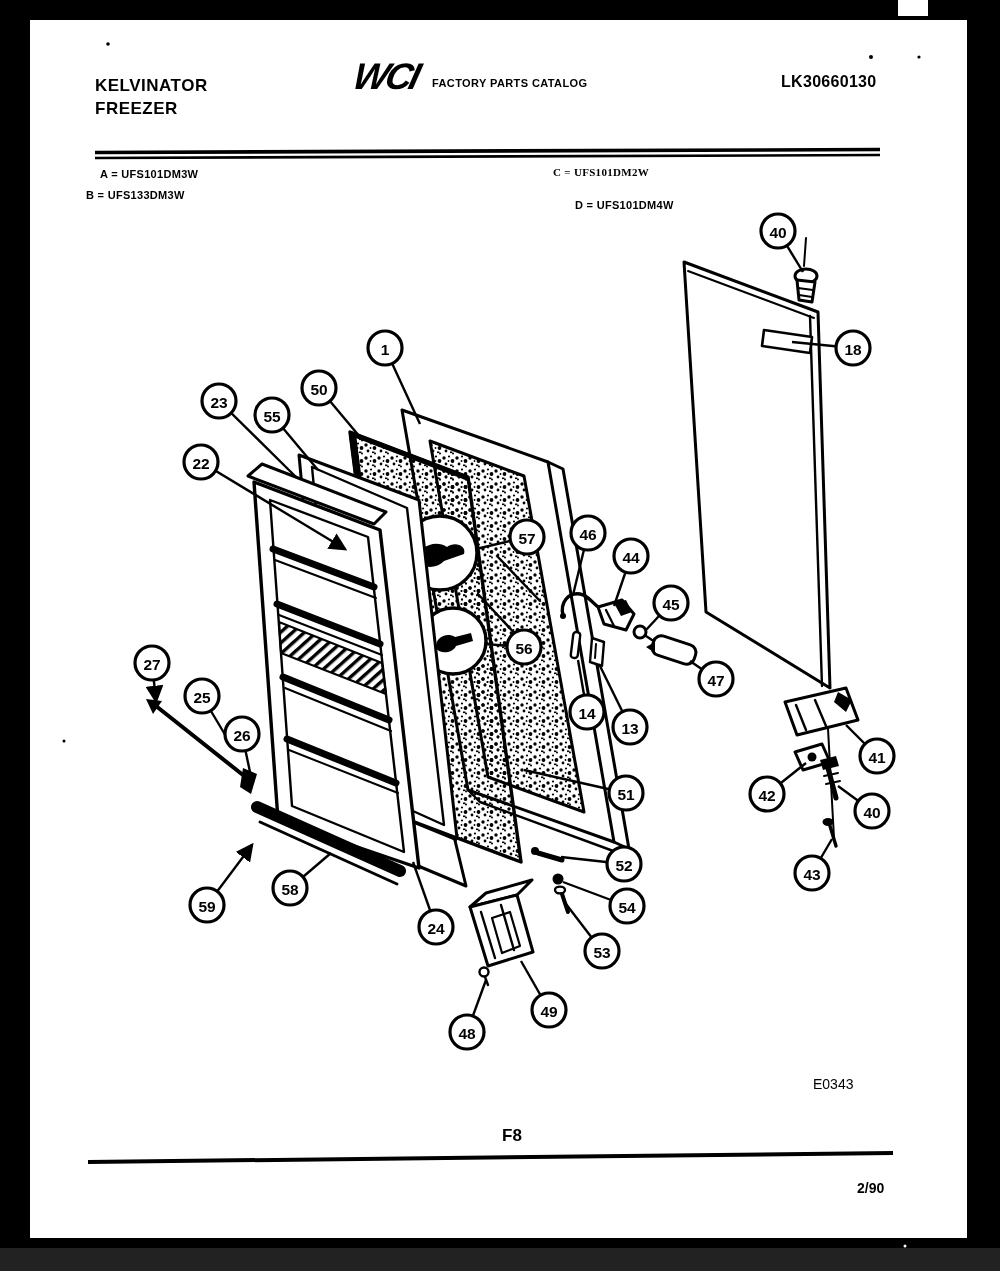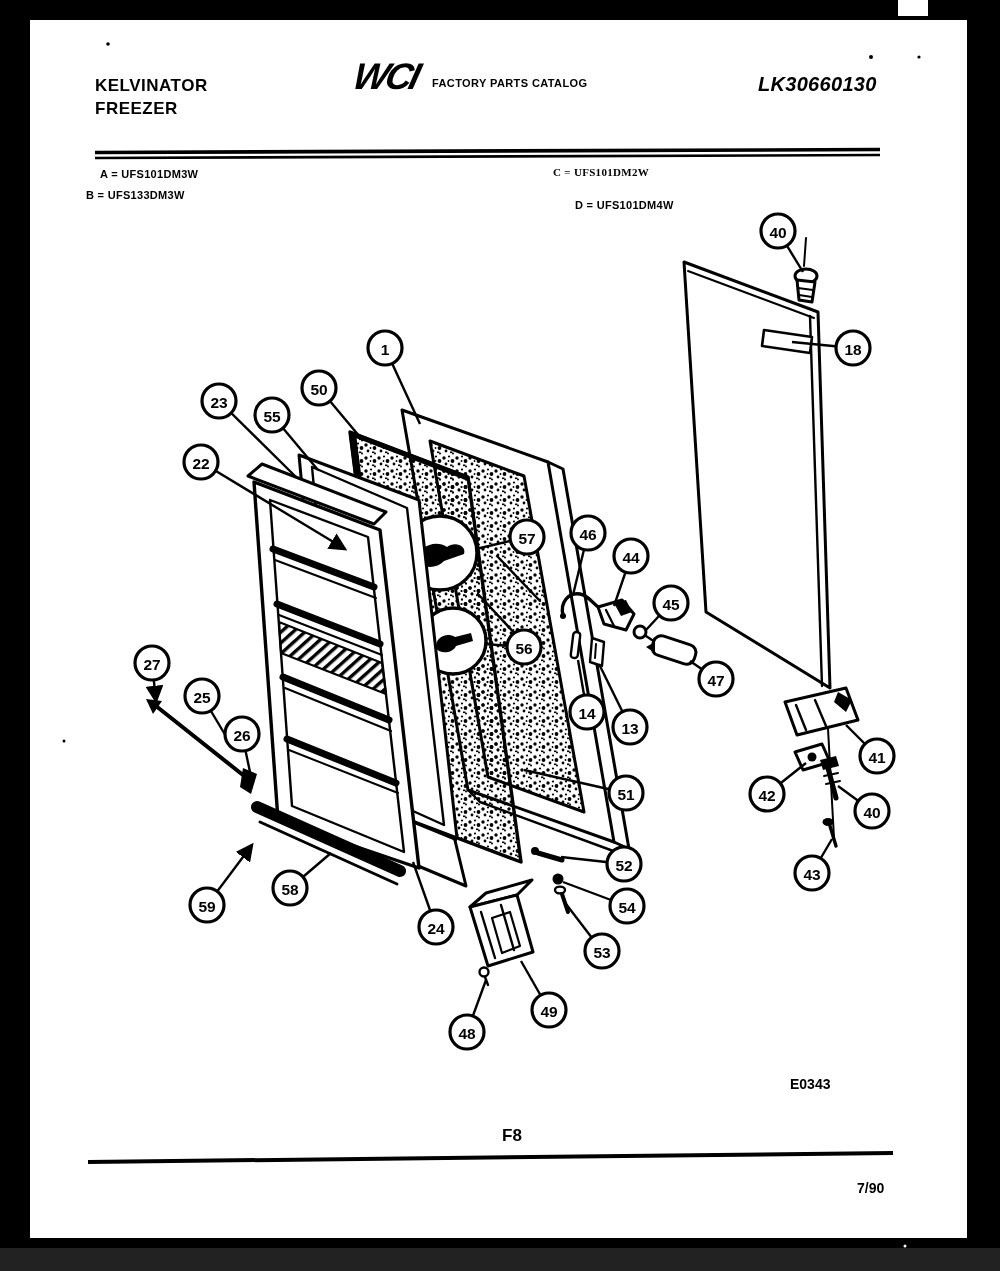--- a/index.html
+++ b/index.html
@@ -13,25 +13,25 @@
     background:#fff;
   }
   .notch{position:absolute;left:898px;top:0;width:30px;height:16px;background:#fff;}
   .abs{position:absolute;white-space:nowrap;}
   .brand{left:95px;top:74px;font-size:17px;font-weight:bold;line-height:23px;letter-spacing:.5px;}
   .logo{
     left:354px;top:56px;font-size:37px;font-weight:bold;font-style:italic;
     transform:skewX(-14deg);letter-spacing:-3px;
   }
   .cat-title{left:432px;top:77px;font-size:11px;font-weight:bold;letter-spacing:.4px;text-align:right;}
-  .cat-num{left:758px;top:73px;font-size:20px;font-weight:bold;letter-spacing:.3px;font-style:italic;}
+  .cat-num{left:781px;top:73px;font-size:16px;font-weight:bold;letter-spacing:.3px;}
   .model{font-size:11px;font-weight:bold;letter-spacing:.3px;}
   .m-a{left:100px;top:168px;} .m-b{left:86px;top:189px;}
   .m-c{left:553px;top:166px;font-family:Liberation Serif, serif;} .m-d{left:575px;top:187px;margin-top:12px;}
-  .code-e{left:790px;top:1076px;font-size:14px;font-weight:bold;}
+  .code-e{left:813px;top:1076px;font-size:14px;font-weight:normal;}
   .page-num{left:502px;top:1126px;font-size:17px;font-weight:bold;}
   .rev{left:857px;top:1180px;font-size:14px;font-weight:bold;}
   svg.art{position:absolute;left:0;top:0;}
   .leader{stroke:#000;stroke-width:2.4;fill:none;}
   .callout-circle{fill:#fff;stroke:#000;stroke-width:3.2;}
   .callout-num{
     font-family:"Liberation Sans",sans-serif;font-size:15.5px;font-weight:bold;
     fill:#000;text-anchor:middle;dominant-baseline:central;
   }
 </style>
@@ -50,21 +50,21 @@
   <div class="abs cat-title">FACTORY PARTS CATALOG</div>
   <div class="abs cat-num">LK30660130</div>
 
   <div class="abs model m-a">A = UFS101DM3W</div>
   <div class="abs model m-b">B = UFS133DM3W</div>
   <div class="abs model m-c">C = UFS101DM2W</div>
   <div class="abs model m-d">D = UFS101DM4W</div>
 
   <div class="abs code-e">E0343</div>
   <div class="abs page-num">F8</div>
-  <div class="abs rev">7/90</div>
+  <div class="abs rev">2/90</div>
 
   <svg class="art" width="1000" height="1271" viewBox="0 0 1000 1271">
     <defs>
       <pattern id="speck" width="13" height="13" patternUnits="userSpaceOnUse">
         <circle cx="2" cy="3" r="1.7" fill="#000"></circle>
         <circle cx="7" cy="1.5" r="1.1" fill="#000"></circle>
         <circle cx="10.5" cy="6" r="1.9" fill="#000"></circle>
         <circle cx="4" cy="9" r="1.4" fill="#000"></circle>
         <circle cx="11" cy="11.5" r="1" fill="#000"></circle>
         <circle cx="6.5" cy="6" r="0.9" fill="#000"></circle>

